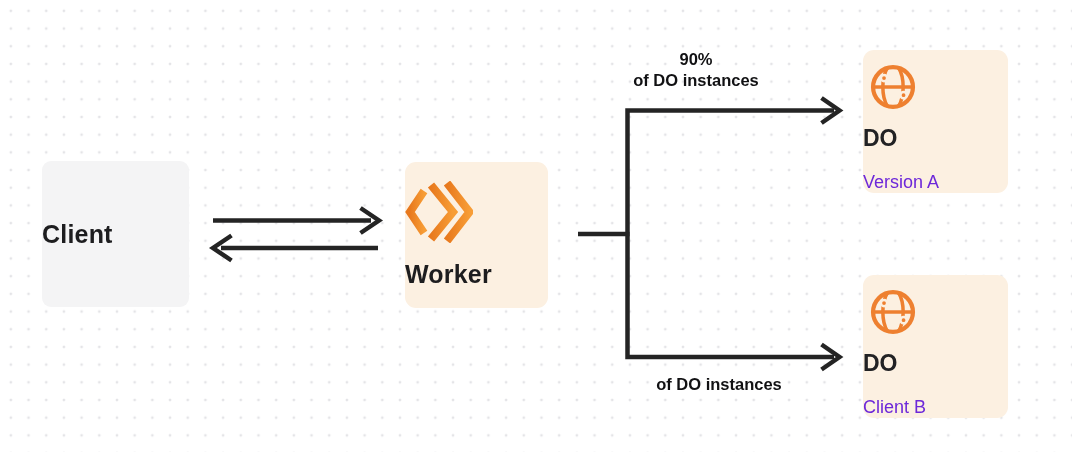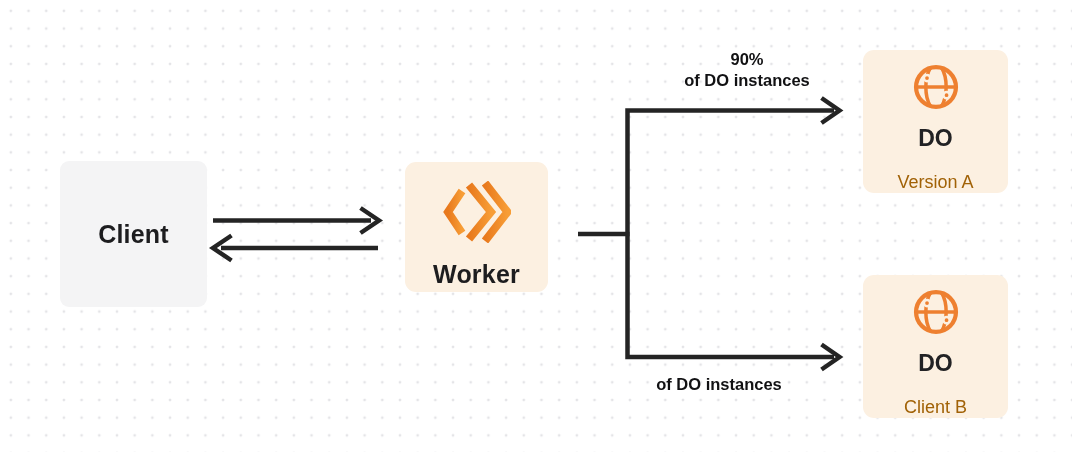--- a/index.html
+++ b/index.html
@@ -22,32 +22,32 @@
   .connectors {
     position: absolute;
     inset: 0;
     z-index: 1;
   }
   .card {
     position: absolute;
     z-index: 2;
     display: flex;
     flex-direction: column;
-    align-items: center;
+    align-items: flex-start;
     justify-content: center;
     box-sizing: border-box;
   }
   .card-gray  { background: #f4f4f5; border-radius: 9px; }
   .card-cream { background: #fcf0e1; border-radius: 11px; }
 
   .card-client {
-    left: 60px; top: 161px; width: 147px; height: 146px;
+    left: 42px; top: 161px; width: 147px; height: 146px;
   }
   .card-worker {
-    left: 405px; top: 162px; width: 143px; height: 130px;
+    left: 405px; top: 162px; width: 143px; height: 146px;
     justify-content: flex-start;
   }
   .card-do-a {
     left: 863px; top: 50px; width: 145px; height: 143px;
     justify-content: flex-start;
   }
   .card-do-b {
     left: 863px; top: 275px; width: 145px; height: 143px;
     justify-content: flex-start;
   }
@@ -65,34 +65,34 @@
   .do-title {
     margin-top: 13px;
     font-size: 23px;
     font-weight: 700;
     color: #222224;
   }
   .do-subtitle {
     margin-top: 20px;
     font-size: 18px;
     font-weight: 400;
-    color: #a16207;
+    color: #6d28d9;
   }
 
   .edge-label {
     position: absolute;
     z-index: 3;
     width: 220px;
     text-align: center;
     font-size: 16.5px;
     font-weight: 700;
     color: #111113;
     line-height: 21px;
   }
-  .edge-label-a { left: 637px; top: 49px; }
+  .edge-label-a { left: 586px; top: 49px; }
   .edge-label-b { left: 609px; top: 374px; }
 </style>
 </head>
 <body>
 
 <div class="canvas">
 
   <svg class="connectors" width="1072" height="452" viewBox="0 0 1072 452">
     <g stroke="#242424" stroke-width="4.5" fill="none" stroke-linejoin="miter" stroke-linecap="butt">
 

